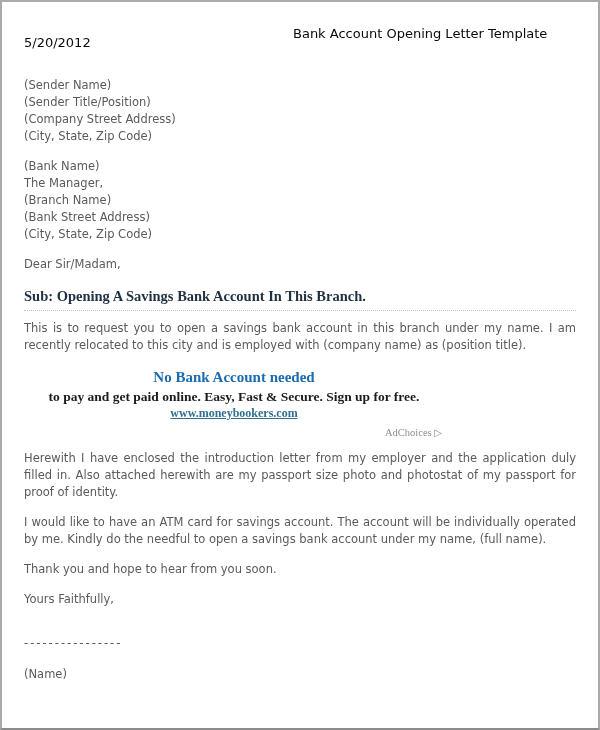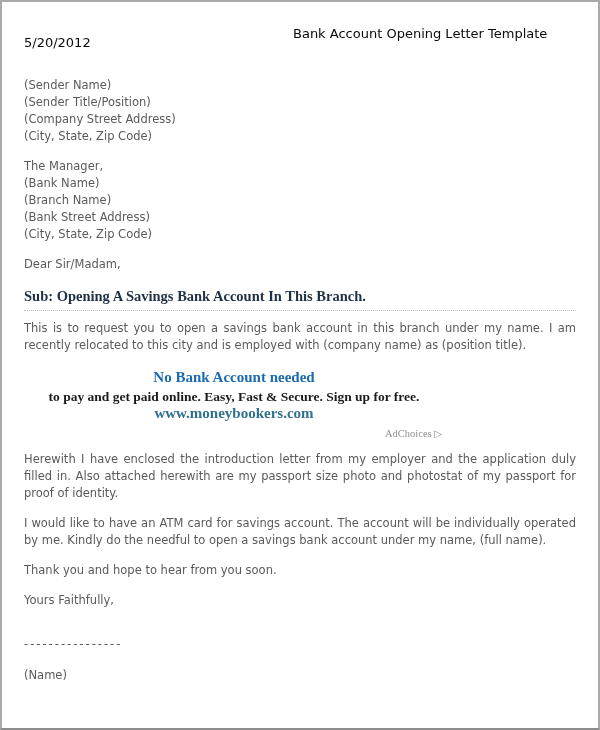--- a/index.html
+++ b/index.html
@@ -73,23 +73,24 @@
     font-family: "Liberation Serif", serif;
   }
   .ad-headline a {
     font-size: 15px;
     font-weight: bold;
     color: #1a6bb0;
     cursor: pointer;
   }
   .ad-tagline { font-size: 13.5px; font-weight: bold; color: #1c1c1c; margin-top: 1px; }
   .ad-url a {
-    font-size: 15px;
+    font-size: 12px;
     font-weight: bold;
     color: #31708f;
+    text-decoration: underline;
     cursor: pointer;
   }
   .ad-choices {
     text-align: right;
     font-family: Liberation Serif, serif;
     font-size: 10.5px;
     color: #8e8e8e;
     margin-top: 2px;
     padding-right: 2px;
     cursor: pointer;
@@ -113,22 +114,22 @@
 
     <div class="block">
       <div>(Sender Name)</div>
       <div>(Sender Title/Position)</div>
       <div>(Company Street Address)</div>
       <div>(City, State, Zip Code)</div>
     </div>
 
 
     <div class="block">
+      <div>(Bank Name)</div>
       <div>The Manager,</div>
-      <div>(Bank Name)</div>
       <div>(Branch Name)</div>
       <div>(Bank Street Address)</div>
       <div>(City, State, Zip Code)</div>
     </div>
 
     <div class="block">Dear Sir/Madam,</div>
 
     <div class="subject">Sub: Opening A Savings Bank Account In This Branch.</div>
     <hr class="dotted-rule">
 

